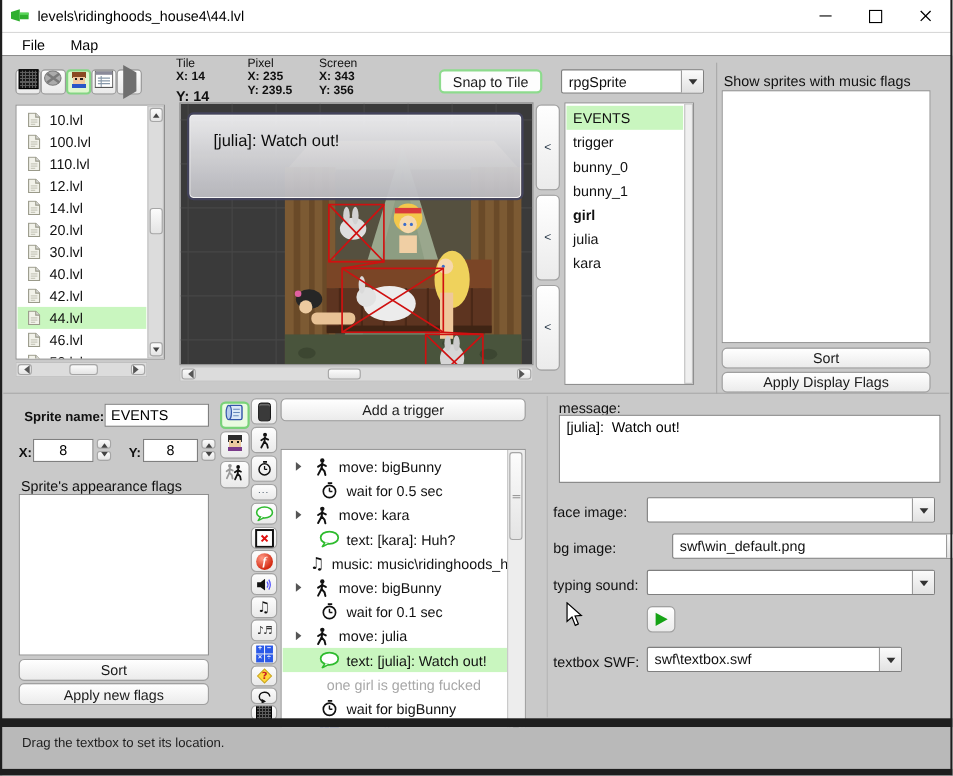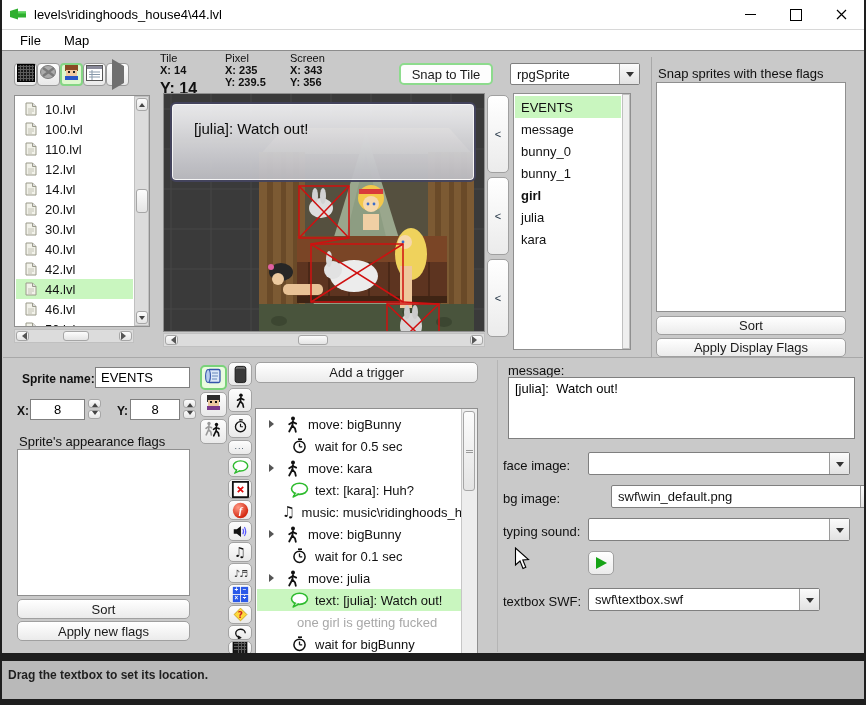--- a/index.html
+++ b/index.html
@@ -134,40 +134,40 @@
             <path d="M3 7h11 M3 9.5h11 M3 12h11 M6 5v10" stroke="#8899aa" stroke-width="1" fill="none"></path>
           </svg></span>
       </div>
       <div class="tbtn" style="left: 106px; top: 63px;">
         <span><span class="tri-play"></span></span>
       </div>
     </div>
 
   <div class="abs lbl" style="left:160px;top:52px;font-size:11px">Tile</div>
   <div class="abs blbl" style="left:160px;top:64px;font-size:11px">X: 14</div>
-  <div class="abs blbl" style="left:160px;top:80px;font-size:16px">Y: 14</div>
+  <div class="abs blbl" style="left:160px;top:80px;font-size:13px">Y: 14</div>
 
   <div class="abs lbl" style="left:225px;top:52px;font-size:11px">Pixel</div>
   <div class="abs blbl" style="left:225px;top:64px;font-size:11px">X: 235</div>
   <div class="abs blbl" style="left:225px;top:76px;font-size:11px">Y: 239.5</div>
 
   <div class="abs lbl" style="left:290px;top:52px;font-size:11px">Screen</div>
   <div class="abs blbl" style="left:290px;top:64px;font-size:11px">X: 343</div>
   <div class="abs blbl" style="left:290px;top:76px;font-size:11px">Y: 356</div>
 
   <div class="abs btn" style="left:399px;top:63px;width:94px;height:22px;border:2px solid #8ddb8d;background:#fdfdfd">Snap to Tile</div>
 
   <div class="abs combo" style="left:510px;top:63px;width:130px;height:22px">
     <span class="val">rpgSprite</span>
     <span class="ab">
         <i class="tri-d"></i>
       </span>
   </div>
 
-  <div class="abs lbl" style="left:658px;top:66px">Snap sprites with these flags</div>
+  <div class="abs lbl" style="left:658px;top:66px">Show sprites with music flags</div>
 
   <div class="abs white" style="left:14px;top:95px;width:136px;height:232px">
     <div id="level-rows" style="position:absolute;left:0;top:2px;right:16px;bottom:0;overflow:hidden">
         <div class="lrow" style="top: 1px;">
           <span style="margin:0 8px 0 9px;display:inline-flex">
             <svg width="12" height="14">
               <path d="M1 1 h6.5 l3.5 3.5 V13 H1 Z" fill="#f2f2ea" stroke="#9a9a8a"></path>
               <path d="M7.5 1 v3.5 H11" fill="#ddd" stroke="#9a9a8a"></path>
               <path d="M3 7h6 M3 9h6 M3 11h4" stroke="#b8b8a8" stroke-width="0.8"></path>
             </svg>
@@ -384,21 +384,21 @@
   <div class="abs btn sbtn" style="left:487px;top:95px;width:22px;height:78px">&lt;</div>
   <div class="abs btn sbtn" style="left:487px;top:177px;width:22px;height:78px">&lt;</div>
   <div class="abs btn sbtn" style="left:487px;top:259px;width:22px;height:78px">&lt;</div>
 
   <div class="abs white" style="left:513px;top:93px;width:118px;height:257px">
     <div id="sprite-rows" style="position:absolute;left:0;top:2px;right:9px;bottom:0;overflow:hidden">
         <div class="srow sel" style="top: 0px;">
           <span>EVENTS</span>
         </div>
         <div class="srow" style="top: 22px;">
-          <span>message</span>
+          <span>trigger</span>
         </div>
         <div class="srow" style="top: 44px;">
           <span>bunny_0</span>
         </div>
         <div class="srow" style="top: 66px;">
           <span>bunny_1</span>
         </div>
         <div class="srow" style="top: 88px; font-weight: bold;">
           <span>girl</span>
         </div>
@@ -766,18 +766,18 @@
   <div class="abs lbl" style="left:503px;top:594px">textbox SWF:</div>
   <div class="abs combo" style="left:588px;top:588px;width:232px;height:23px">
     <span class="val">swf\textbox.swf</span>
     <span class="ab">
         <i class="tri-d"></i>
       </span>
   </div>
 
   <div class="abs edge" style="left:0;top:653px;width:866px;height:8px"></div>
   <div class="abs" style="left:0;top:661px;width:866px;height:38px;background:#b9b9b9">
-    <div style="padding:7px 0 0 8px;font-size:12px;font-weight:bold;color:#1f1f1f">Drag the textbox to set its location.</div>
+    <div style="padding:7px 0 0 20px;font-size:12px;font-weight:normal;color:#1f1f1f">Drag the textbox to set its location.</div>
   </div>
   <div class="abs edge" style="left:0;top:699px;width:866px;height:6px"></div>
   <div class="abs edge" style="left:0;top:0;width:2px;height:705px"></div>
   <div class="abs edge" style="left:864px;top:0;width:2px;height:705px"></div>
 </div>
 
 </body></html>

